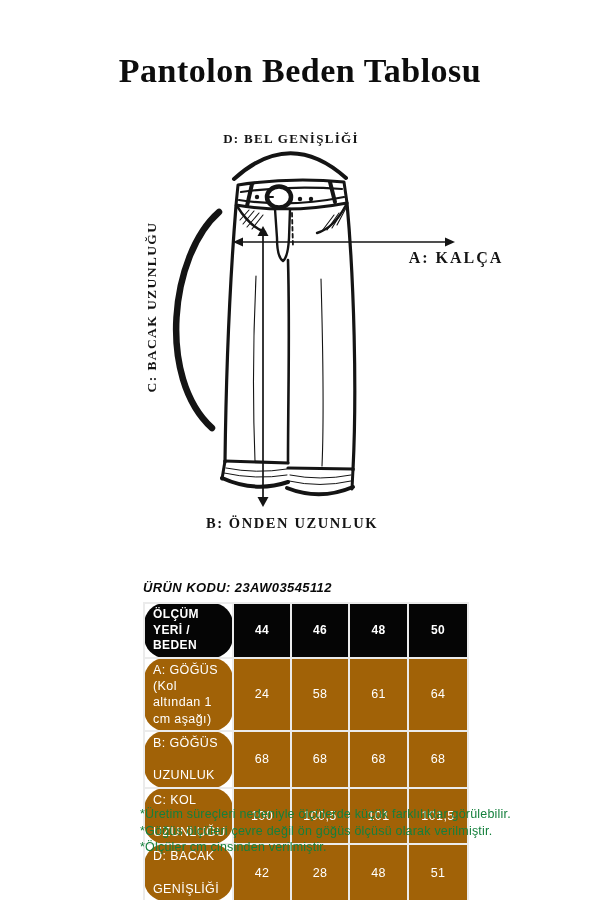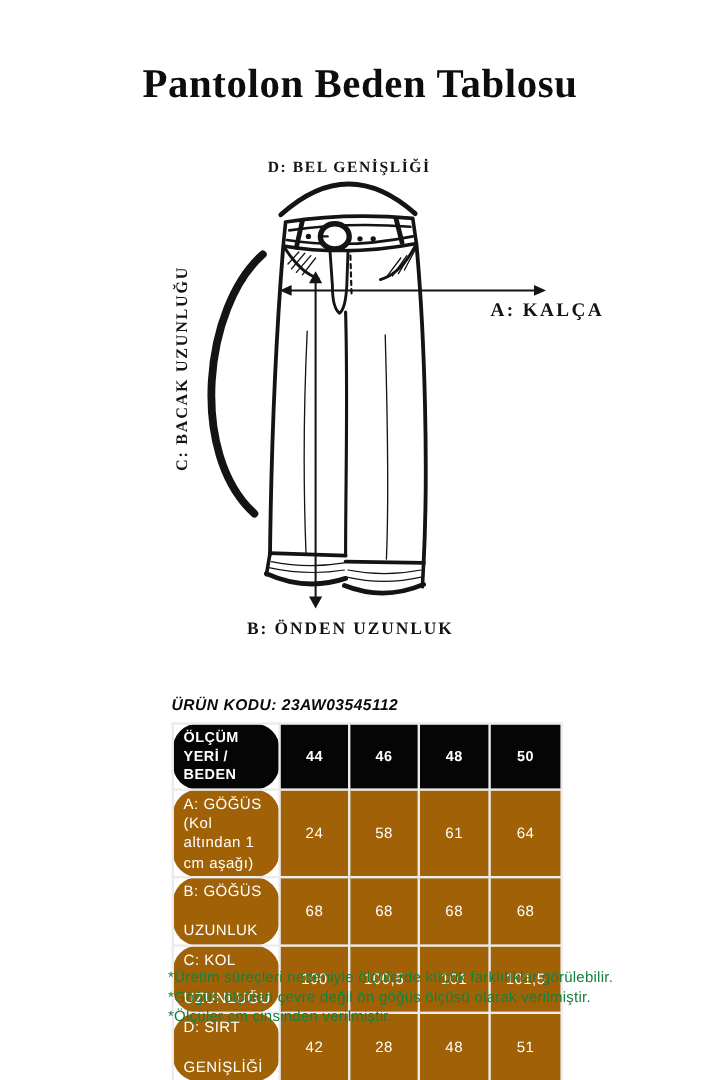--- a/index.html
+++ b/index.html
@@ -187,21 +187,21 @@
     </tr>
     <tr class="row-c">
       <td class="measure-cell">C: KOL
     UZUNLUĞU</td>
       <td class="value-cell">100</td>
       <td class="value-cell">100,5</td>
       <td class="value-cell">101</td>
       <td class="value-cell">101,5</td>
     </tr>
     <tr class="row-d">
-      <td class="measure-cell">D: SIRT
+      <td class="measure-cell">D: BACAK
     GENİŞLİĞİ</td>
       <td class="value-cell">42</td>
       <td class="value-cell">28</td>
       <td class="value-cell">48</td>
       <td class="value-cell">51</td>
     </tr>
   </tbody>
     </table>
 
   <div class="footnotes">

